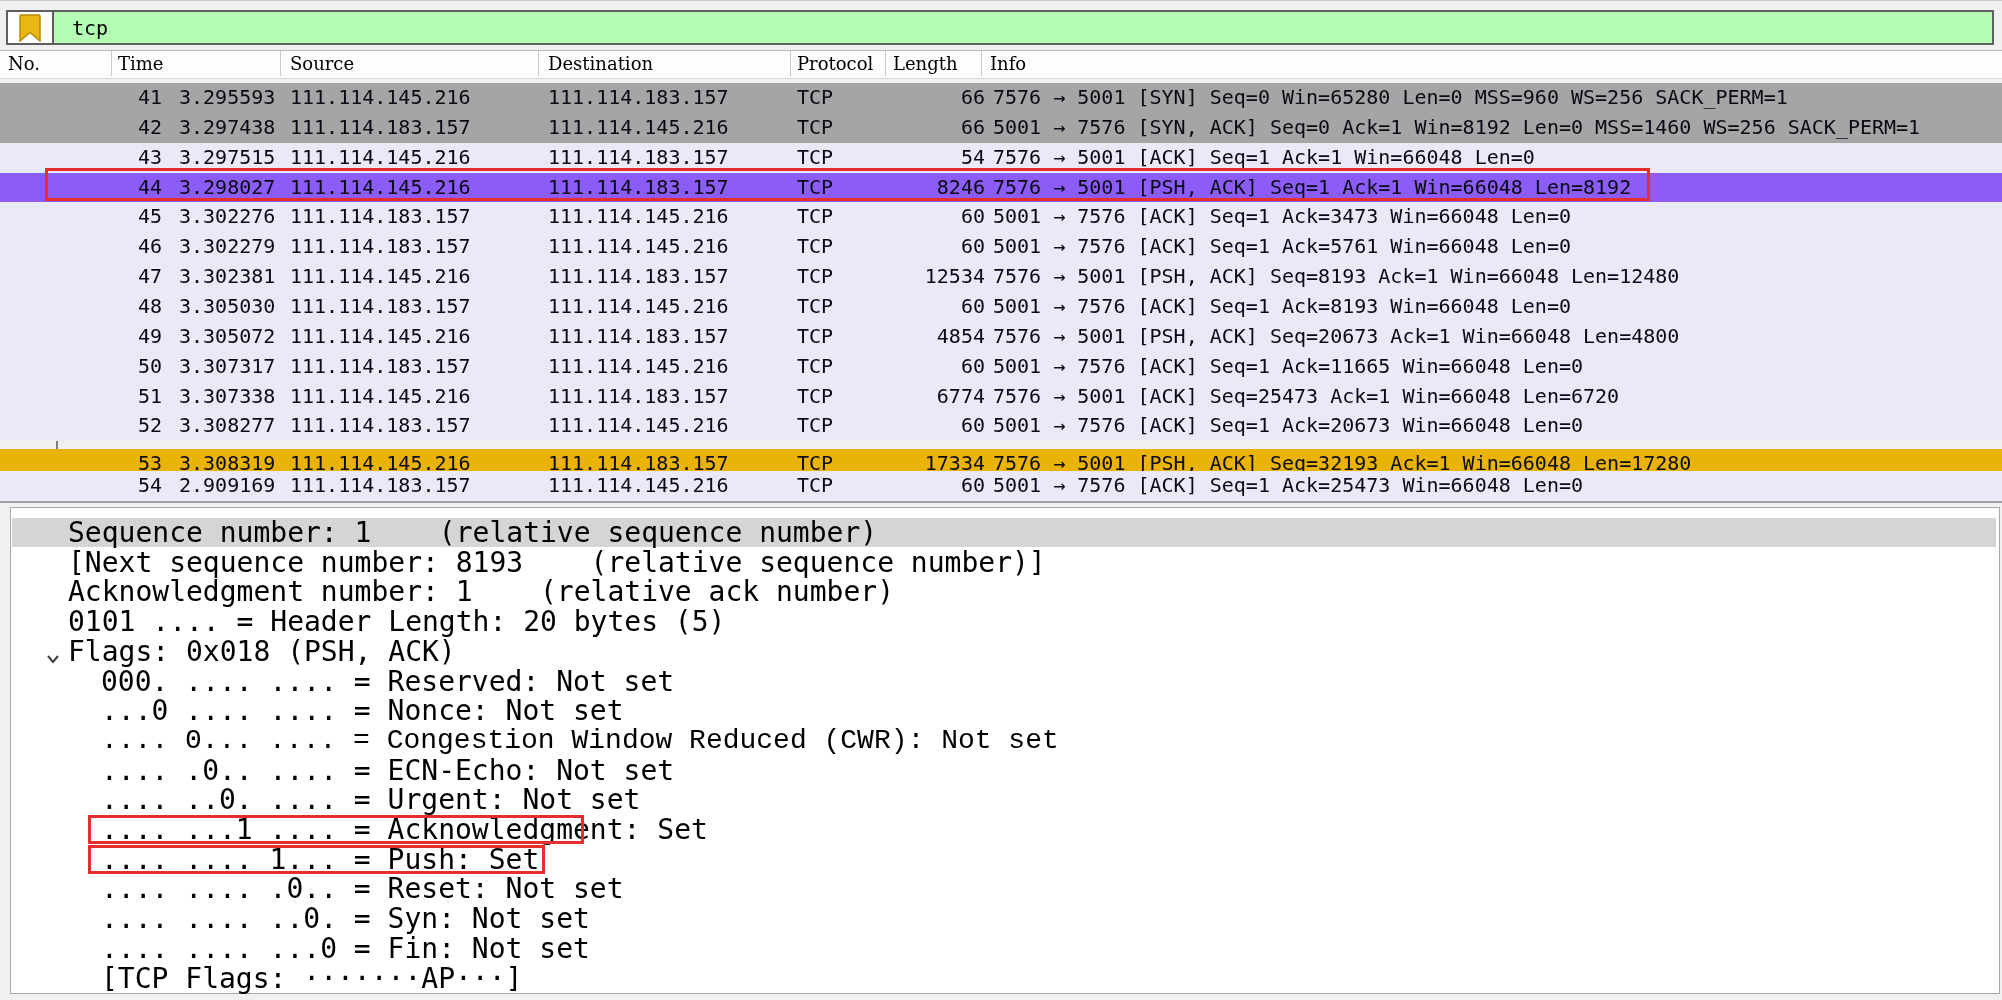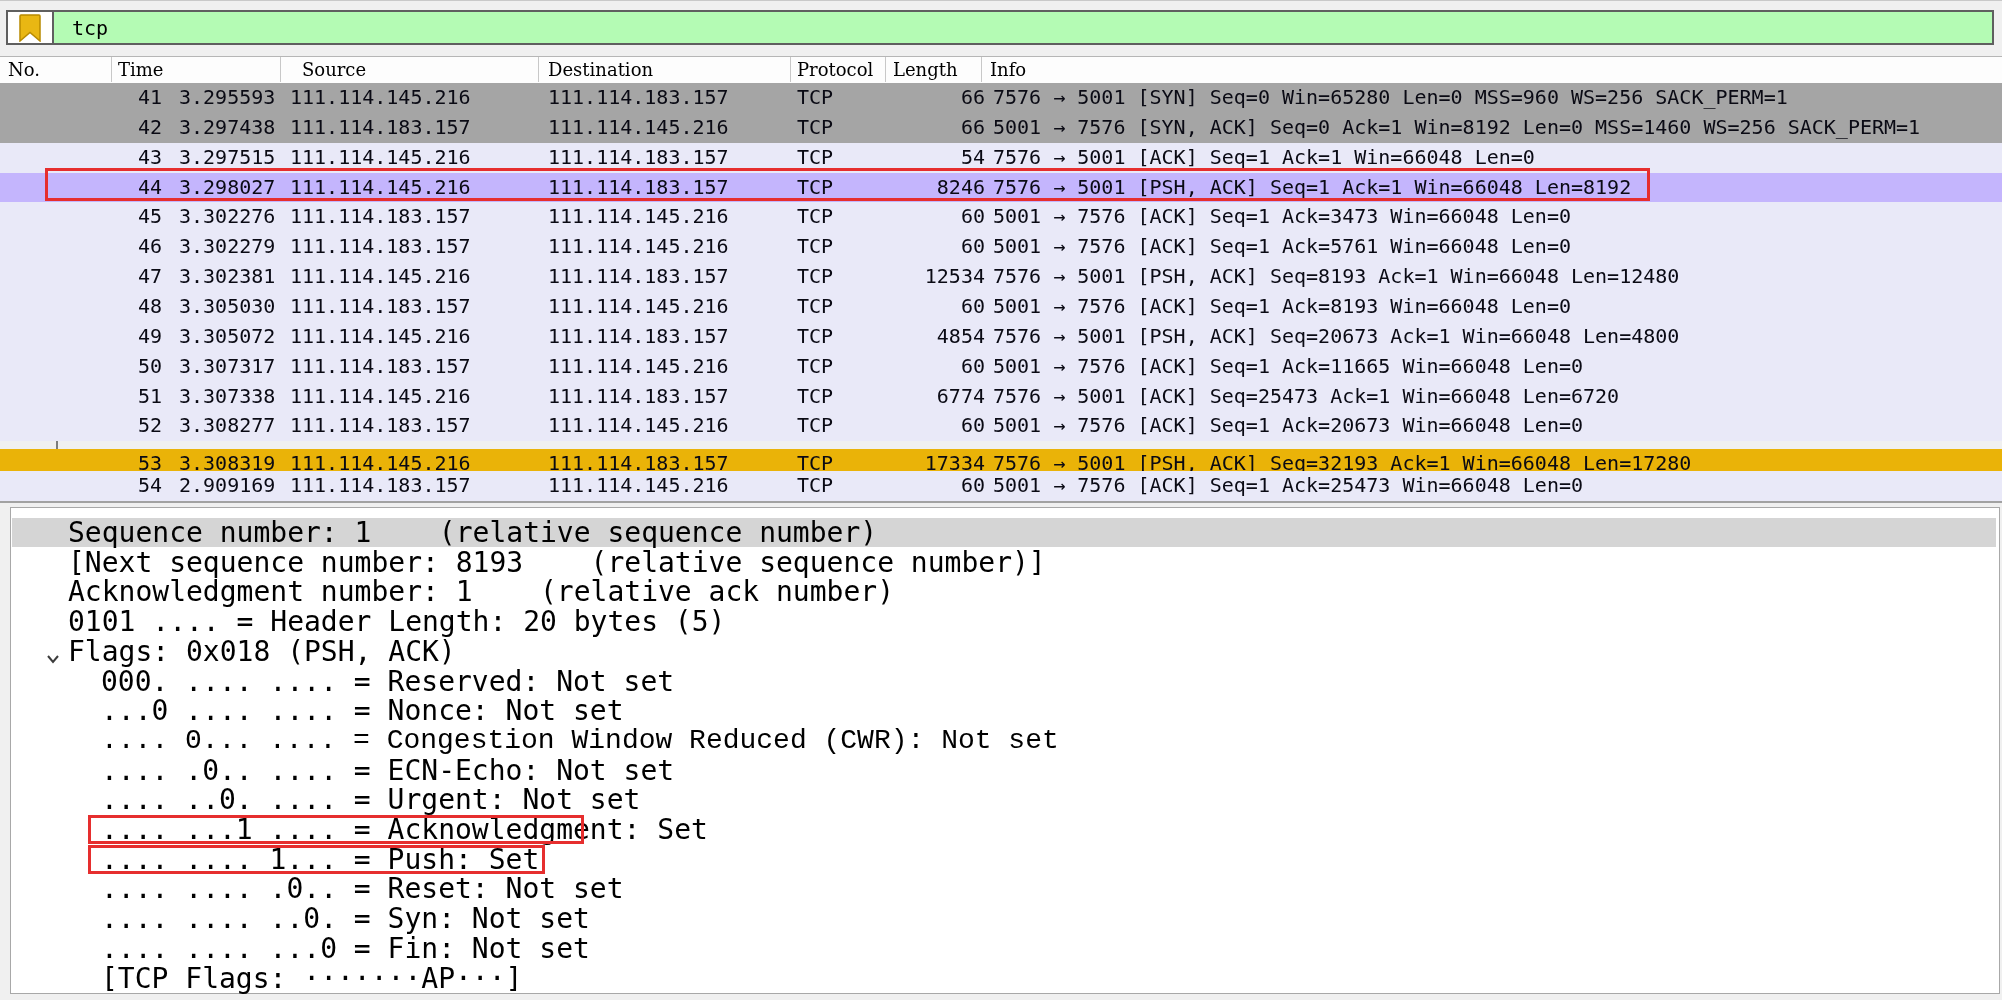--- a/index.html
+++ b/index.html
@@ -5,21 +5,21 @@
   html,body{margin:0;padding:0;}
   body{background:#e4e4e4;font-family:"Liberation Sans",sans-serif;}
   .screen{position:relative;width:2002px;height:1000px;background:#f0f0f0;overflow:hidden;border-top:1px solid #c9c9c9;}
 
   
   .filter-widget{position:absolute;left:6px;top:9px;width:1988px;height:35px;border:2px solid #5f5f5f;display:flex;box-sizing:border-box;background:#b4fbb4;}
   .bookmark-btn{width:46px;background:#ffffff;border:none;border-right:2px solid #5f5f5f;display:flex;align-items:center;justify-content:center;padding:0;cursor:pointer;}
   .filter-input{flex:1;display:flex;align-items:center;padding-left:18px;font-family:"DejaVu Sans Mono",monospace;font-size:20px;color:#000;white-space:pre;}
 
   
-  .pl-header{position:absolute;left:0;top:55px;width:2002px;height:29px;background:#fdfdfd;border-top:1px solid #b6b6b6;border-bottom:1px solid #d9d9d9;box-sizing:border-box;padding-left:36px;}
+  .pl-header{position:absolute;left:0;top:49px;width:2002px;height:29px;background:#fdfdfd;border-top:1px solid #b6b6b6;border-bottom:1px solid #d9d9d9;box-sizing:border-box;padding-left:36px;}
   .hcell{position:absolute;top:0;height:25px;line-height:25px;border-right:1px solid #c8c8c8;font-family:"DejaVu Serif",serif;font-size:18px;color:#000;white-space:nowrap;overflow:hidden;box-sizing:border-box;}
   .hcell:last-child{border-right:none;}
   .hlabel{position:absolute;top:0;}
 
   
   .pl-rows{position:absolute;left:0;top:82px;width:2002px;height:420px;}
   .prow{position:absolute;left:0;width:2002px;height:30px;line-height:30px;font-family:"DejaVu Sans Mono",monospace;font-size:20px;color:#0a0a14;cursor:default;}
   .prow.gray{background:#a5a5a5;}
   .prow.lavender{background:#e9e9f8;}
   .prow.selected{background:#b4d6f2;}
@@ -63,21 +63,21 @@
   </div>
 
   <div class="pl-header" id="pl-header">
       <div class="hcell" style="left: 0px; width: 112px;">
         <span class="hlabel" style="left: 8px;">No.</span>
       </div>
       <div class="hcell" style="left: 112px; width: 169px;">
         <span class="hlabel" style="left: 6px;">Time</span>
       </div>
       <div class="hcell" style="left: 281px; width: 258px;">
-        <span class="hlabel" style="left: 9px; margin-left: 12px;">Source</span>
+        <span class="hlabel" style="left: 9px;">Source</span>
       </div>
       <div class="hcell" style="left: 539px; width: 252px;">
         <span class="hlabel" style="left: 9px;">Destination</span>
       </div>
       <div class="hcell" style="left: 791px; width: 95px;">
         <span class="hlabel" style="left: 6px;">Protocol</span>
       </div>
       <div class="hcell" style="left: 886px; width: 96px;">
         <span class="hlabel" style="left: 7px;">Length</span>
       </div>
@@ -110,21 +110,21 @@
       </div>
       <div class="prow lavender" style="top: 59.714px; height: 29.857px; line-height: 29.857px; background: rgb(233, 233, 248);">
         <span class="pcell c-no">43</span>
         <span class="pcell c-time">3.297515</span>
         <span class="pcell c-src">111.114.145.216</span>
         <span class="pcell c-dst">111.114.183.157</span>
         <span class="pcell c-proto">TCP</span>
         <span class="pcell c-len">54</span>
         <span class="pcell c-info">7576 → 5001 [ACK] Seq=1 Ack=1 Win=66048 Len=0</span>
       </div>
-      <div class="prow selected" style="top: 89.571px; height: 37px; line-height: 29.857px; background: #c4b5fd;">
+      <div class="prow selected" style="top: 89.571px; height: 37px; line-height: 29.857px; background: #8b5cf6;">
         <span class="pcell c-no">44</span>
         <span class="pcell c-time">3.298027</span>
         <span class="pcell c-src">111.114.145.216</span>
         <span class="pcell c-dst">111.114.183.157</span>
         <span class="pcell c-proto">TCP</span>
         <span class="pcell c-len">8246</span>
         <span class="pcell c-info">7576 → 5001 [PSH, ACK] Seq=1 Ack=1 Win=66048 Len=8192</span>
       </div>
       <div class="prow lavender" style="top: 119.428px; height: 29.857px; line-height: 29.857px; background: rgb(233, 233, 248); padding-left: 41px;">
         <span class="pcell c-no">45</span>

